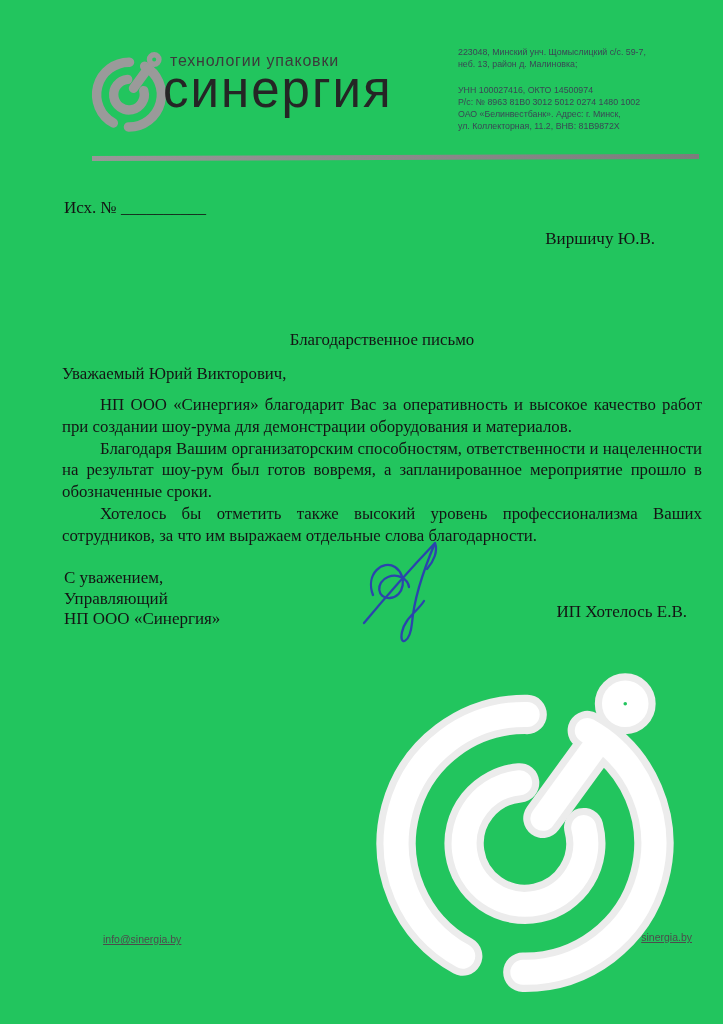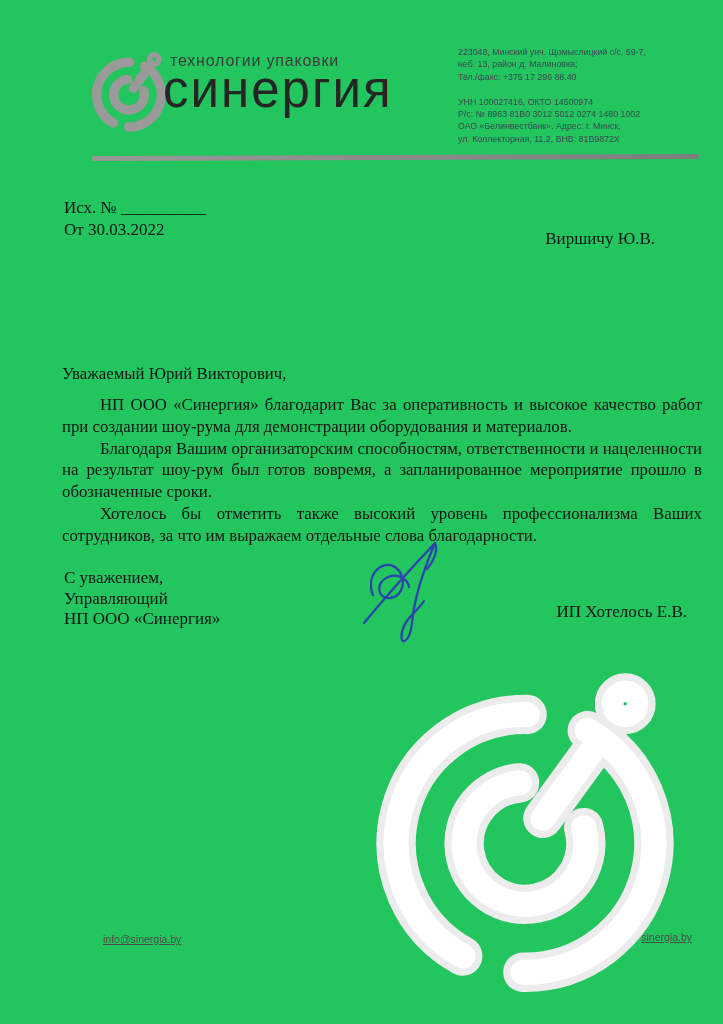--- a/index.html
+++ b/index.html
@@ -81,40 +81,39 @@
 
   <svg class="abs logo-icon z1" viewBox="0 0 100 100" aria-hidden="true">
     <use href="#synicon" stroke="#9a9a9a" stroke-width="10.5"></use>
   </svg>
   <div class="abs logo-tagline z1">технологии упаковки</div>
   <div class="abs logo-brand z1">синергия</div>
 
   <div class="abs requisites z1">
     <div>223048, Минский унч. Щомыслицкий с/с. 59-7,</div>
     <div>неб. 13, район д. Малиновка;</div>
-    <div>Тел./факс: +375 17 296 88.40</div>
     <div class="req-group2">
       <div>УНН 100027416, ОКТО 14500974</div>
       <div>Р/с: № 8963 81В0 3012 5012 0274 1480 1002</div>
       <div>ОАО «Белинвестбанк». Адрес: г. Минск,</div>
       <div>ул. Коллекторная, 11.2, ВНВ: 81В9872Х</div>
     </div>
   </div>
 
   <div class="abs divider z1"></div>
 
   <div class="abs ref-block z1">
     <div>Исх. № __________</div>
-    <div>От 30.03.2022</div>
   </div>
 
   <div class="abs addressee z1">
     <div class="line2">Виршичу Ю.В.</div>
   </div>
 
+  <div class="abs letter-title z1">Благодарственное письмо</div>
   <div class="abs salutation z1">Уважаемый Юрий Викторович,</div>
 
   <div class="abs body-text z1">
     <p>НП ООО «Синергия» благодарит Вас за оперативность и высокое качество работ при создании шоу-рума для демонстрации оборудования и материалов.</p>
     <p>Благодаря Вашим организаторским способностям, ответственности и нацеленности на результат шоу-рум был готов вовремя, а запланированное мероприятие прошло в обозначенные сроки.</p>
     <p>Хотелось бы отметить также высокий уровень профессионализма Ваших сотрудников, за что им выражаем отдельные слова благодарности.</p>
   </div>
 
   <div class="abs closing z1">
     <div>С уважением,</div>

